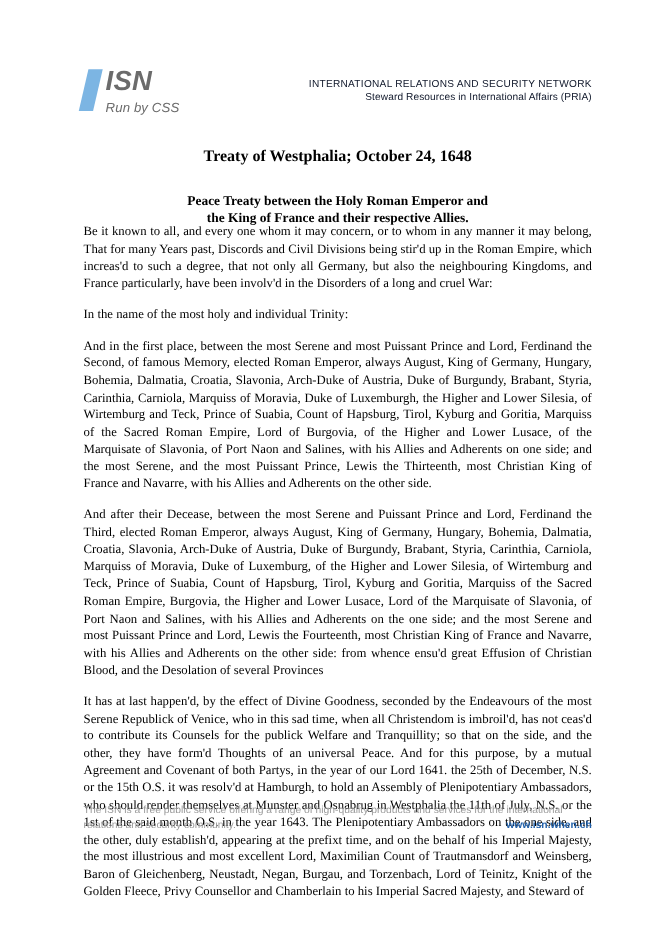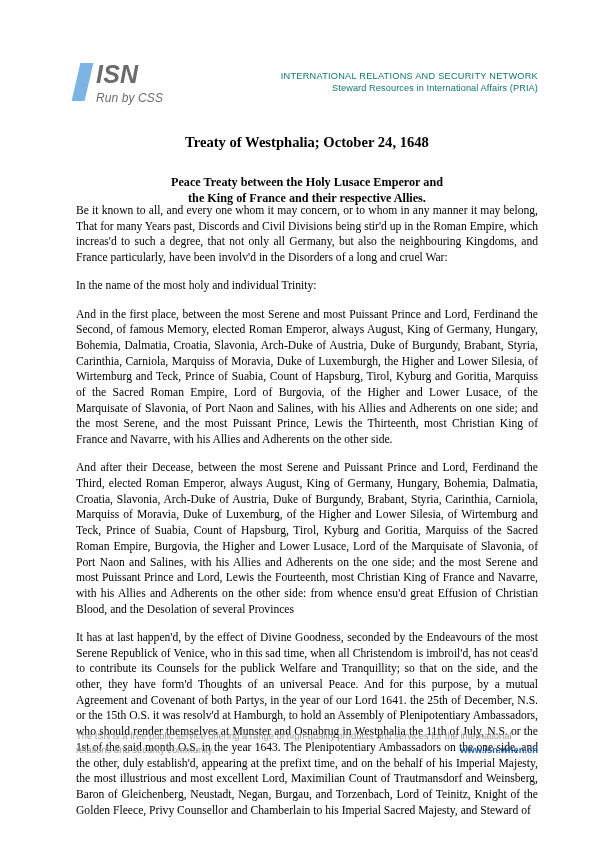--- a/index.html
+++ b/index.html
@@ -75,21 +75,21 @@
     margin-top: 4px;
     letter-spacing: 0.1px;
   }
 
   .header-right {
     position: absolute;
     right: 0;
     top: 8px;
     text-align: right;
     font-family: "Liberation Sans", "DejaVu Sans", sans-serif;
-    color: #0f766e;
+    color: #0f172a;
     line-height: 1.32;
   }
   .header-right .hr-line1 {
     font-size: 9.2px;
     letter-spacing: 0.25px;
     display: block;
   }
   .header-right .hr-line2 {
     font-size: 9.2px;
     letter-spacing: 0.1px;
@@ -182,21 +182,21 @@
     <div class="header-right">
       <span class="hr-line1">INTERNATIONAL RELATIONS AND SECURITY NETWORK</span>
       <span class="hr-line2">Steward Resources in International Affairs (PRIA)</span>
     </div>
 
   </div>
 
   <div class="titles">
     <h1 class="doc-title">Treaty of Westphalia; October 24, 1648</h1>
     <h2 class="doc-subtitle">
-      <span>Peace Treaty between the Holy Lusace Emperor and</span><br>
+      <span>Peace Treaty between the Holy Roman Emperor and</span><br>
       <span>the King of France and their respective Allies.</span>
     </h2>
   </div>
 
   <div class="body-text">
     <p>Be it known to all, and every one whom it may concern, or to whom in any manner it may belong, That for many Years past, Discords and Civil Divisions being stir'd up in the Roman Empire, which increas'd to such a degree, that not only all Germany, but also the neighbouring Kingdoms, and France particularly, have been involv'd in the Disorders of a long and cruel War:</p>
     <p>In the name of the most holy and individual Trinity:</p>
     <p>And in the first place, between the most Serene and most Puissant Prince and Lord, Ferdinand the Second, of famous Memory, elected Roman Emperor, always August, King of Germany, Hungary, Bohemia, Dalmatia, Croatia, Slavonia, Arch-Duke of Austria, Duke of Burgundy, Brabant, Styria, Carinthia, Carniola, Marquiss of Moravia, Duke of Luxemburgh, the Higher and Lower Silesia, of Wirtemburg and Teck, Prince of Suabia, Count of Hapsburg, Tirol, Kyburg and Goritia, Marquiss of the Sacred Roman Empire, Lord of Burgovia, of the Higher and Lower Lusace, of the Marquisate of Slavonia, of Port Naon and Salines, with his Allies and Adherents on one side; and the most Serene, and the most Puissant Prince, Lewis the Thirteenth, most Christian King of France and Navarre, with his Allies and Adherents on the other side.</p>
     <p>And after their Decease, between the most Serene and Puissant Prince and Lord, Ferdinand the Third, elected Roman Emperor, always August, King of Germany, Hungary, Bohemia, Dalmatia, Croatia, Slavonia, Arch-Duke of Austria, Duke of Burgundy, Brabant, Styria, Carinthia, Carniola, Marquiss of Moravia, Duke of Luxemburg, of the Higher and Lower Silesia, of Wirtemburg and Teck, Prince of Suabia, Count of Hapsburg, Tirol, Kyburg and Goritia, Marquiss of the Sacred Roman Empire, Burgovia, the Higher and Lower Lusace, Lord of the Marquisate of Slavonia, of Port Naon and Salines, with his Allies and Adherents on the one side; and the most Serene and most Puissant Prince and Lord, Lewis the Fourteenth, most Christian King of France and Navarre, with his Allies and Adherents on the other side: from whence ensu'd great Effusion of Christian Blood, and the Desolation of several Provinces</p>
     <p>It has at last happen'd, by the effect of Divine Goodness, seconded by the Endeavours of the most Serene Republick of Venice, who in this sad time, when all Christendom is imbroil'd, has not ceas'd to contribute its Counsels for the publick Welfare and Tranquillity; so that on the side, and the other, they have form'd Thoughts of an universal Peace. And for this purpose, by a mutual Agreement and Covenant of both Partys, in the year of our Lord 1641. the 25th of December, N.S. or the 15th O.S. it was resolv'd at Hamburgh, to hold an Assembly of Plenipotentiary Ambassadors, who should render themselves at Munster and Osnabrug in Westphalia the 11th of July, N.S. or the 1st of the said month O.S. in the year 1643. The Plenipotentiary Ambassadors on the one side, and the other, duly establish'd, appearing at the prefixt time, and on the behalf of his Imperial Majesty, the most illustrious and most excellent Lord, Maximilian Count of Trautmansdorf and Weinsberg, Baron of Gleichenberg, Neustadt, Negan, Burgau, and Torzenbach, Lord of Teinitz, Knight of the Golden Fleece, Privy Counsellor and Chamberlain to his Imperial Sacred Majesty, and Steward of</p>

